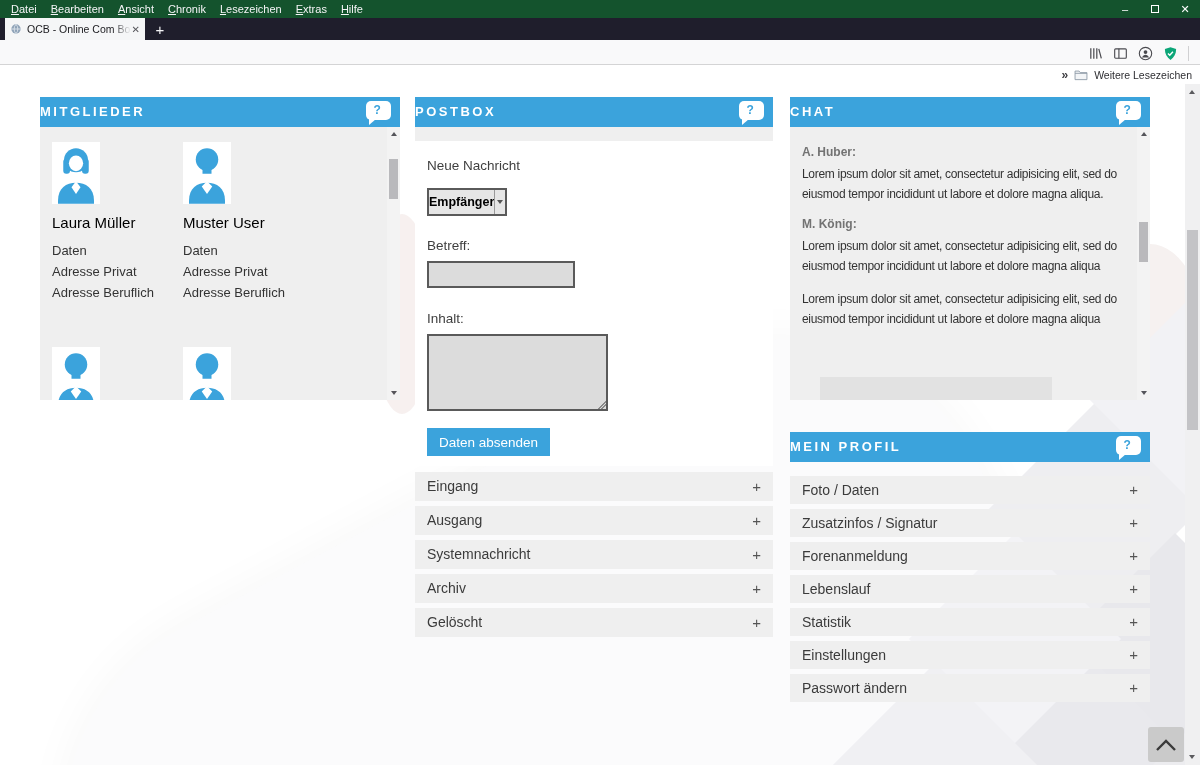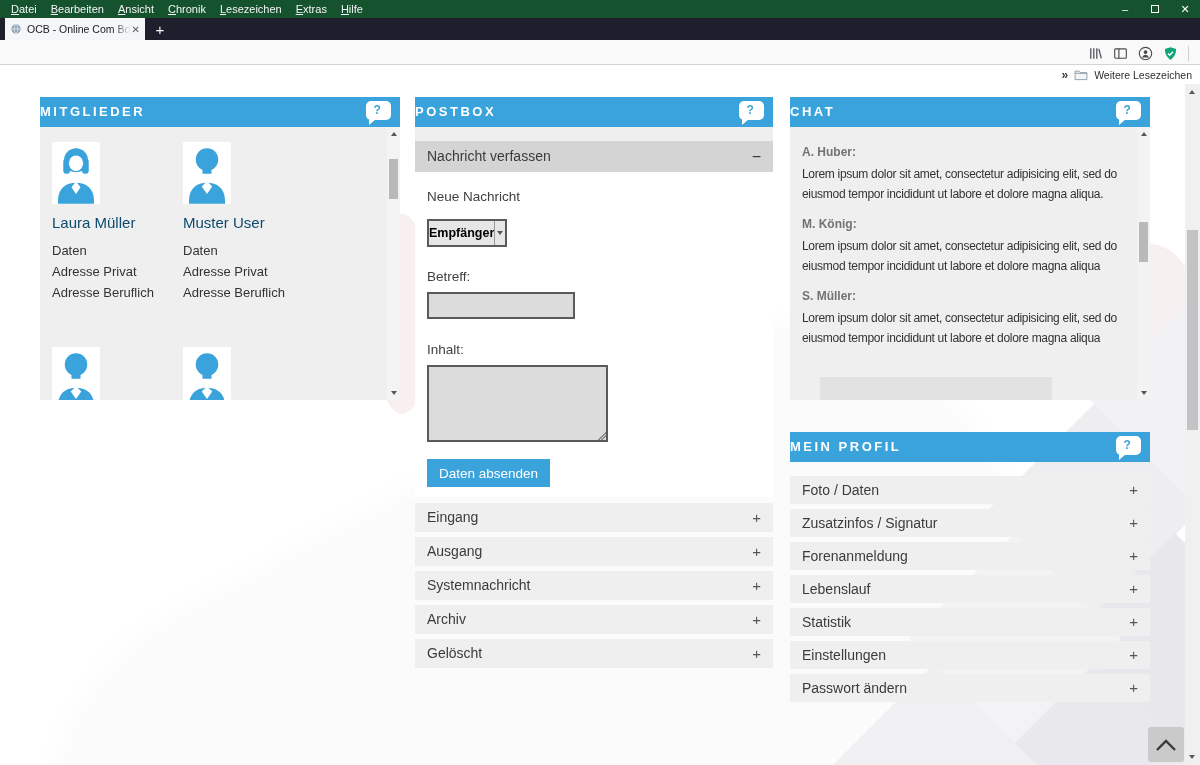--- a/index.html
+++ b/index.html
@@ -65,21 +65,21 @@
   .help-bubble { position:absolute; right:9px; top:4px; width:25px; height:19px; background:#fff; border-radius:5px;
                  color:#3BA3DC; font-size:12px; font-weight:bold; text-align:center; line-height:19px; }
   .help-bubble::after { content:""; position:absolute; left:3px; bottom:-5px; width:0; height:0;
                         border-style:solid; border-width:6px 7px 0 0; border-color:#fff transparent transparent transparent; }
 
   
   .members { left:40px; top:97px; width:360px; }
   .members-content { position:relative; height:273px; background:#EFEFEF; overflow:hidden; }
   .avatar-box { position:absolute; width:48px; height:62px; background:#fff; }
   .avatar-box svg { width:100%; height:100%; }
-  .member-name { position:absolute; font-size:15px; color:#0c4a6e; }
+  .member-name { position:absolute; font-size:15px; color:#000000; }
   .member-link { position:absolute; font-size:13px; color:#333; cursor:pointer; }
   .mini-scroll { position:absolute; right:0; top:0; width:13px; height:100%; background:#f3f3f3; }
   .mini-thumb { position:absolute; left:2px; width:9px; background:#b9b9bc; }
   .mini-up, .mini-dn { position:absolute; left:3.5px; width:0; height:0;
                        border-left:3px solid transparent; border-right:3px solid transparent; }
   .mini-up { top:5px; border-bottom:4px solid #55555a; }
   .mini-dn { bottom:5px; border-top:4px solid #55555a; }
 
   
   .postbox { left:415px; top:97px; width:358px; }
@@ -311,24 +311,20 @@
       </div>
     </div>
   </div>
 
   <div class="panel postbox">
     <div class="panel-header">
       <span>POSTBOX</span>
       <span class="help-bubble">?</span>
     </div>
     <div class="pb-strip"></div>
-    <div class="compose-bar">
-      <div class="compose-label">Nachricht verfassen</div>
-      <span class="collapse-icon">−</span>
-    </div>
     <div class="pb-form">
       <span class="form-label" style="top:17px;">Neue Nachricht</span>
       <div class="recipient-select">
         <span class="recipient-text">Empfänger</span>
         <span class="recipient-arrow-cell">
             <span class="chev-dn"></span>
           </span>
       </div>
       <span class="form-label" style="top:97px;">Betreff:</span>
       <input class="subject-input" type="text" value="" style="">
@@ -370,21 +366,20 @@
         <div class="chat-author">A. Huber:</div>
         <div class="chat-line">Lorem ipsum dolor sit amet, consectetur adipisicing elit, sed do</div>
         <div class="chat-line">eiusmod tempor incididunt ut labore et dolore magna aliqua.</div>
       </div>
       <div class="chat-msg">
         <div class="chat-author">M. König:</div>
         <div class="chat-line">Lorem ipsum dolor sit amet, consectetur adipisicing elit, sed do</div>
         <div class="chat-line">eiusmod tempor incididunt ut labore et dolore magna aliqua</div>
       </div>
       <div class="chat-msg">
-        <div class="chat-author">S. Müller:</div>
         <div class="chat-line">Lorem ipsum dolor sit amet, consectetur adipisicing elit, sed do</div>
         <div class="chat-line">eiusmod tempor incididunt ut labore et dolore magna aliqua</div>
       </div>
       <div class="chat-input-bar"></div>
       <div class="mini-scroll">
         <div class="mini-up"></div>
         <div class="mini-thumb" style="top:95px;height:40px;"></div>
         <div class="mini-dn"></div>
       </div>
     </div>

